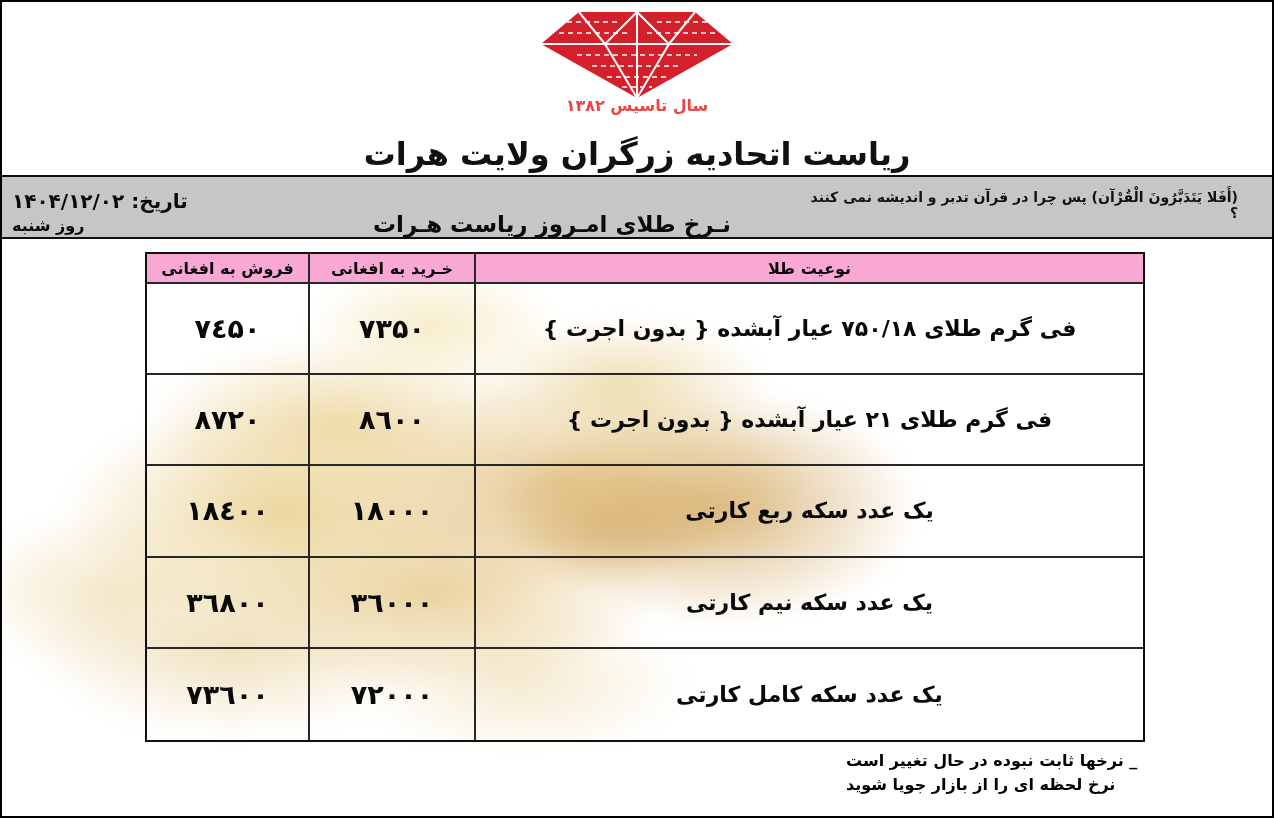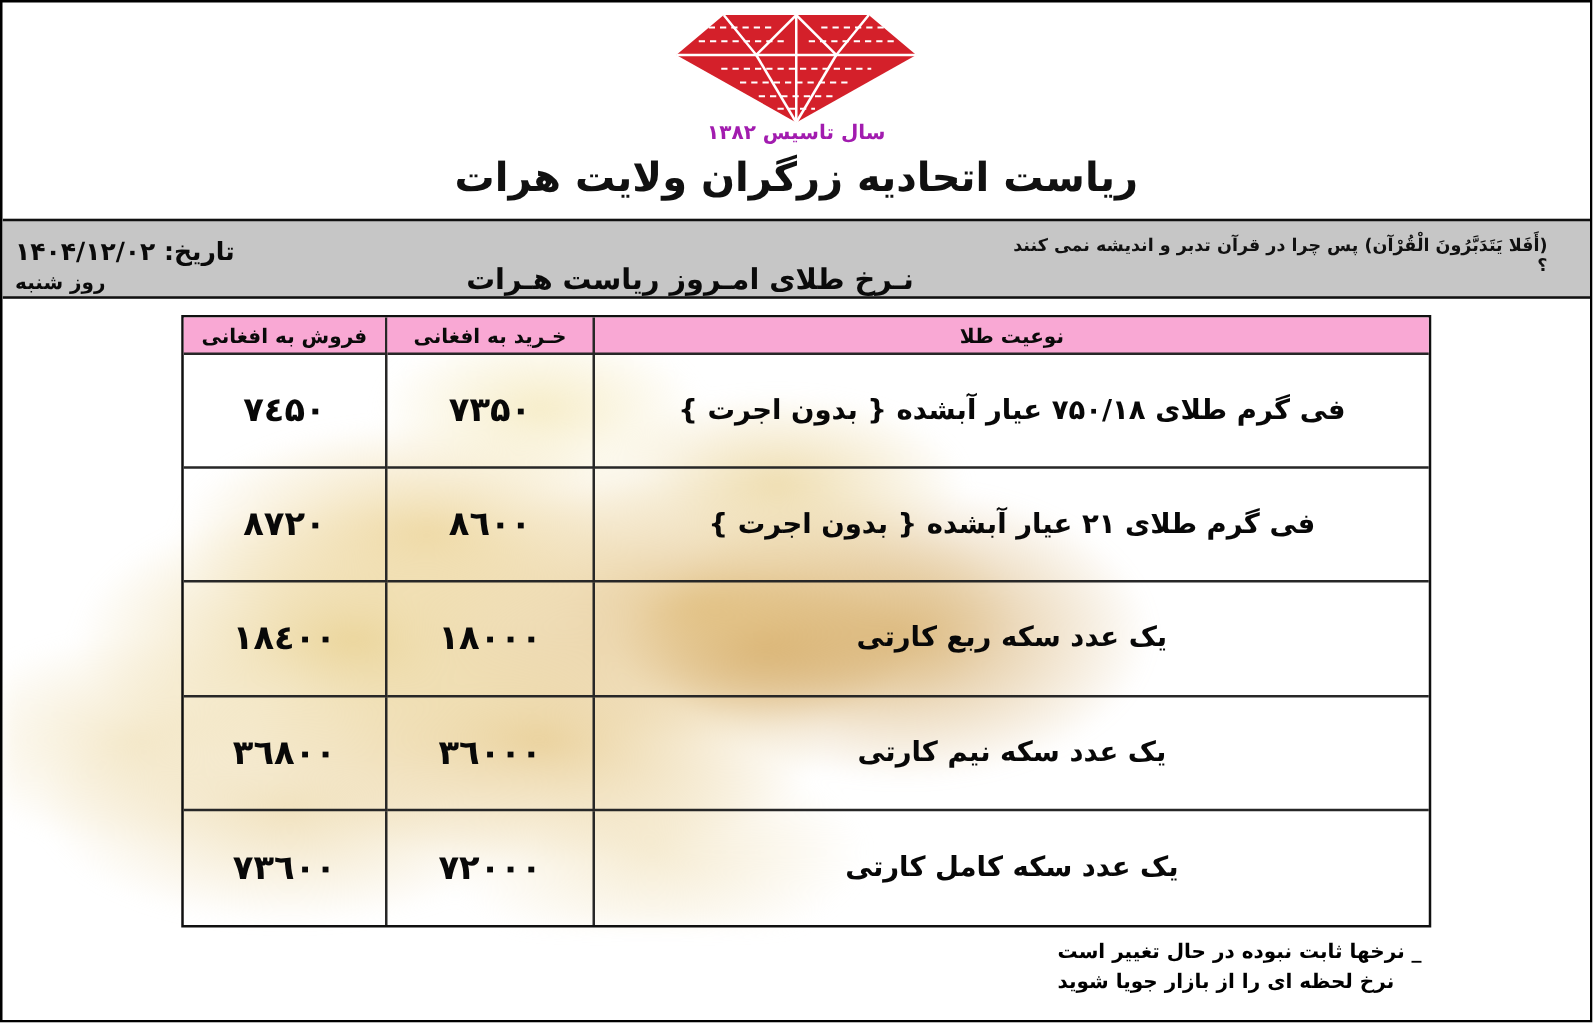--- a/index.html
+++ b/index.html
@@ -6,25 +6,25 @@
   body { background:#e8e8e8; font-family:"DejaVu Sans", sans-serif; }
   .page {
     position:relative; width:1274px; height:818px;
     background:#ffffff; border:2px solid #000; overflow:hidden;
   }
 
   
   .brand { position:absolute; top:6px; left:0; right:0; text-align:center; }
   .logo-svg { display:block; margin:0 auto; }
   .logo-caption {
-    color:#a21caf; font-weight:bold; font-size:16px; margin-top:-4px;
+    color:#ef4444; font-weight:bold; font-size:16px; margin-top:-4px;
     direction:rtl;
   }
   .main-title {
-    color:#111; font-weight:bold; font-size:32px; margin-top:8px;
+    color:#111; font-weight:bold; font-size:32px; margin-top:20px;
     direction:rtl;
   }
 
   
   .header-bar {
     position:absolute; top:173px; left:0; width:100%; height:64px;
     background:#c6c6c6; border-top:2px solid #101010; border-bottom:2px solid #101010;
     display:flex; align-items:flex-end;
   }
   .date-block {

